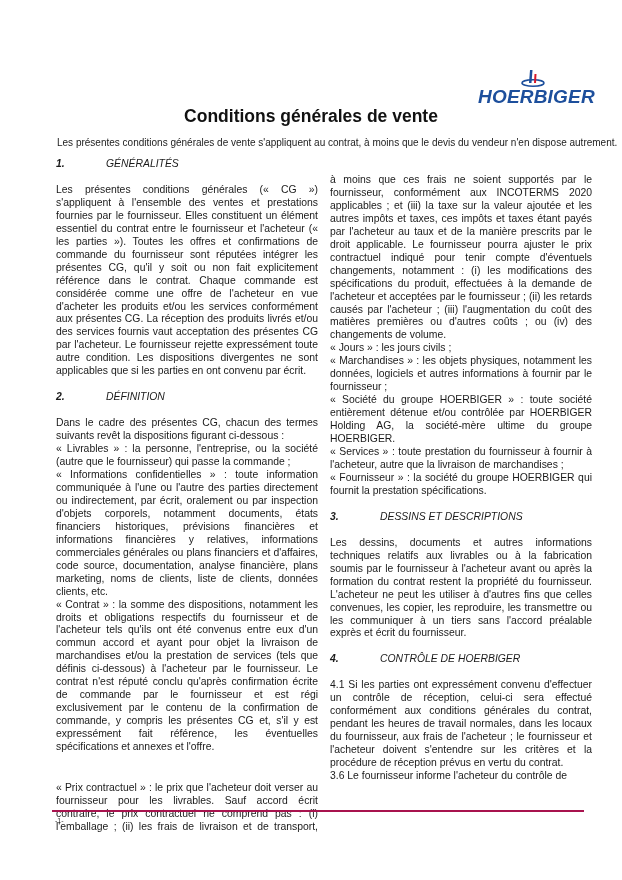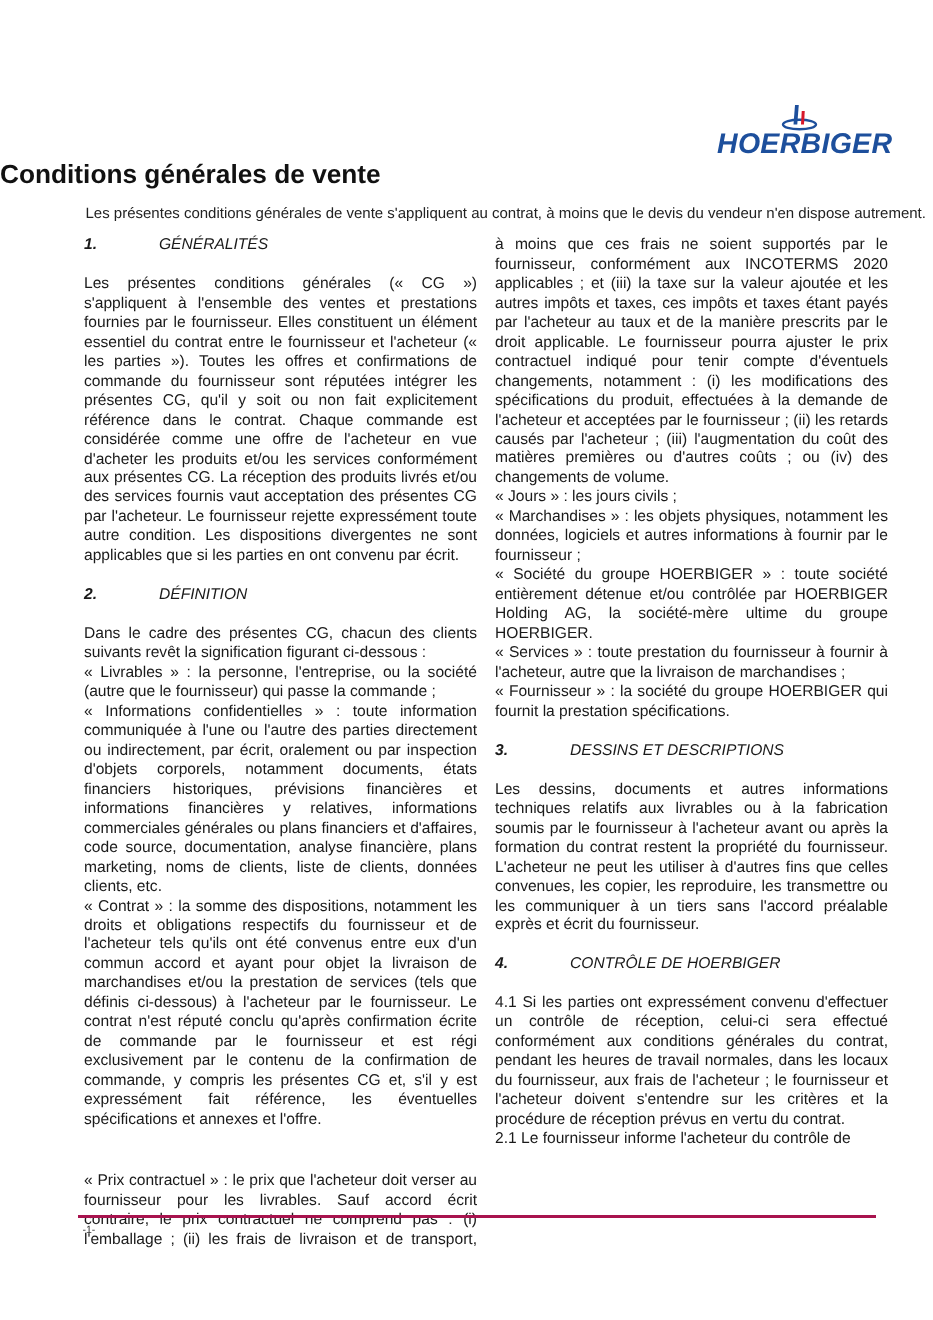--- a/index.html
+++ b/index.html
@@ -2,26 +2,26 @@
 <html><head>
 <meta charset="utf-8">
 <style>
   html, body { margin: 0; padding: 0; background: #ffffff; }
   body { width: 622px; height: 880px; position: relative; overflow: hidden;
          font-family: "Liberation Sans", sans-serif; color: #1a1a1a; }
   .logo { position: absolute; left: 478px; top: 68px; width: 110px; height: 40px; }
   .logo-mark { position: absolute; left: 42px; top: 0; width: 26px; height: 20px; }
   .logo-text { position: absolute; left: 0; top: 18px; font-size: 19px; font-weight: bold;
                font-style: italic; color: #1d4f9c; letter-spacing: 0.2px; }
-  .title { position: absolute; left: 0; width: 622px; top: 106px; 
+  .title { position: absolute; left: 0; width: 622px; top: 106px; text-align: center;
            font-size: 17.5px; font-weight: bold; color: #111; }
   .intro { position: absolute; left: 57px; top: 137px; font-size: 10px; color: #222; white-space: nowrap; }
   .col { position: absolute; top: 158px; width: 262px; font-size: 10.4px; line-height: 12.95px; }
   .col-left { left: 56px; }
-  .col-right { left: 330px; }
+  .col-right { left: 330px; margin-top: 16px; }
   .heading { font-style: italic; margin: 0 0 13px 0; display: flex; }
   .heading .num { font-style: italic; font-weight: bold; width: 50px; }
   .heading .txt { font-style: italic; }
   .para { text-align: justify; margin: 0 0 13px 0; }
   .para p { margin: 0; text-align: justify; }
   .footer-rule { position: absolute; left: 52px; top: 810px; width: 532px; height: 2px; background: #a8134e; }
   .page-num { position: absolute; left: 55px; top: 817px; font-size: 7px; color: #333; }
 </style>
 </head>
 <body>
@@ -43,21 +43,21 @@
     <span class="num">1.</span>
     <span class="txt">GÉNÉRALITÉS</span>
   </div>
   <div class="para">Les présentes conditions générales (« CG ») s'appliquent à l'ensemble des ventes et prestations fournies par le fournisseur. Elles constituent un élément essentiel du contrat entre le fournisseur et l'acheteur (« les parties »). Toutes les offres et confirmations de commande du fournisseur sont réputées intégrer les présentes CG, qu'il y soit ou non fait explicitement référence dans le contrat. Chaque commande est considérée comme une offre de l'acheteur en vue d'acheter les produits et/ou les services conformément aux présentes CG. La réception des produits livrés et/ou des services fournis vaut acceptation des présentes CG par l'acheteur. Le fournisseur rejette expressément toute autre condition. Les dispositions divergentes ne sont applicables que si les parties en ont convenu par écrit.</div>
 
   <div class="heading">
     <span class="num">2.</span>
     <span class="txt">DÉFINITION</span>
   </div>
   <div class="para">
-    <p>Dans le cadre des présentes CG, chacun des clients suivants revêt la signification figurant ci-dessous :</p>
+    <p>Dans le cadre des présentes CG, chacun des termes suivants revêt la dispositions figurant ci-dessous :</p>
     <p>« Livrables » : la personne, l'entreprise, ou la société (autre que le fournisseur) qui passe la commande ;</p>
     <p>« Informations confidentielles » : toute information communiquée à l'une ou l'autre des parties directement ou indirectement, par écrit, oralement ou par inspection d'objets corporels, notamment documents, états financiers historiques, prévisions financières et informations financières y relatives, informations commerciales générales ou plans financiers et d'affaires, code source, documentation, analyse financière, plans marketing, noms de clients, liste de clients, données clients, etc.</p>
     <p>« Contrat » : la somme des dispositions, notamment les droits et obligations respectifs du fournisseur et de l'acheteur tels qu'ils ont été convenus entre eux d'un commun accord et ayant pour objet la livraison de marchandises et/ou la prestation de services (tels que définis ci-dessous) à l'acheteur par le fournisseur. Le contrat n'est réputé conclu qu'après confirmation écrite de commande par le fournisseur et est régi exclusivement par le contenu de la confirmation de commande, y compris les présentes CG et, s'il y est expressément fait référence, les éventuelles spécifications et annexes et l'offre.</p>
     <p style="text-align-last: justify; margin-top: 28px;">« Prix contractuel » : le prix que l'acheteur doit verser au fournisseur pour les livrables. Sauf accord écrit contraire, le prix contractuel ne comprend pas : (i) l'emballage ; (ii) les frais de livraison et de transport,</p>
   </div>
 </div>
 
 <div class="col col-right">
   <div class="para">
     <p>à moins que ces frais ne soient supportés par le fournisseur, conformément aux INCOTERMS 2020 applicables ; et (iii) la taxe sur la valeur ajoutée et les autres impôts et taxes, ces impôts et taxes étant payés par l'acheteur au taux et de la manière prescrits par le droit applicable. Le fournisseur pourra ajuster le prix contractuel indiqué pour tenir compte d'éventuels changements, notamment : (i) les modifications des spécifications du produit, effectuées à la demande de l'acheteur et acceptées par le fournisseur ; (ii) les retards causés par l'acheteur ; (iii) l'augmentation du coût des matières premières ou d'autres coûts ; ou (iv) des changements de volume.</p>
@@ -73,18 +73,18 @@
     <span class="txt">DESSINS ET DESCRIPTIONS</span>
   </div>
   <div class="para">Les dessins, documents et autres informations techniques relatifs aux livrables ou à la fabrication soumis par le fournisseur à l'acheteur avant ou après la formation du contrat restent la propriété du fournisseur. L'acheteur ne peut les utiliser à d'autres fins que celles convenues, les copier, les reproduire, les transmettre ou les communiquer à un tiers sans l'accord préalable exprès et écrit du fournisseur.</div>
 
   <div class="heading">
     <span class="num">4.</span>
     <span class="txt">CONTRÔLE DE HOERBIGER</span>
   </div>
   <div class="para">
     <p>4.1 Si les parties ont expressément convenu d'effectuer un contrôle de réception, celui-ci sera effectué conformément aux conditions générales du contrat, pendant les heures de travail normales, dans les locaux du fournisseur, aux frais de l'acheteur ; le fournisseur et l'acheteur doivent s'entendre sur les critères et la procédure de réception prévus en vertu du contrat.</p>
-    <p>2.1 Le fournisseur informe l'acheteur du contrôle de</p>
+    <p>3.6 Le fournisseur informe l'acheteur du contrôle de</p>
   </div>
 </div>
 
 <div class="footer-rule"></div>
 <div class="page-num">-1-</div>
 
 </body></html>

